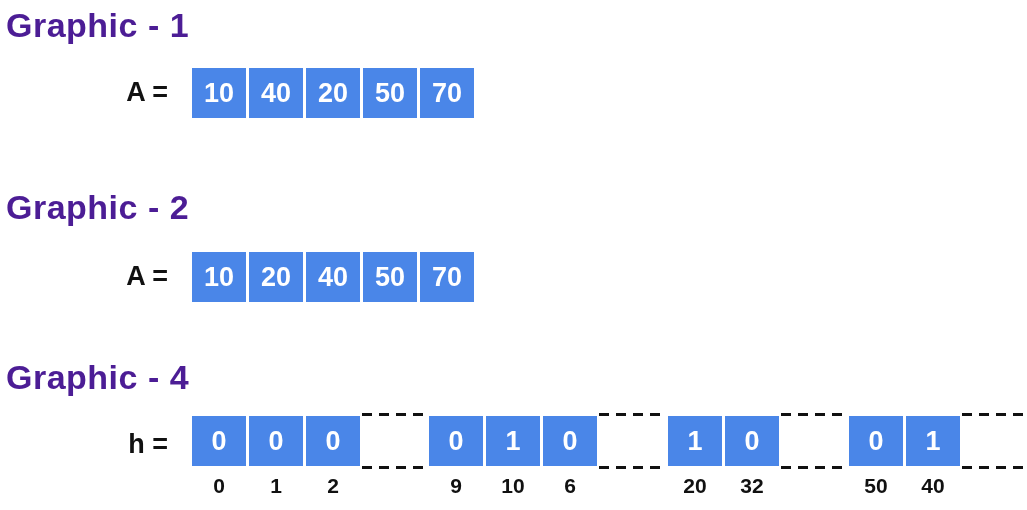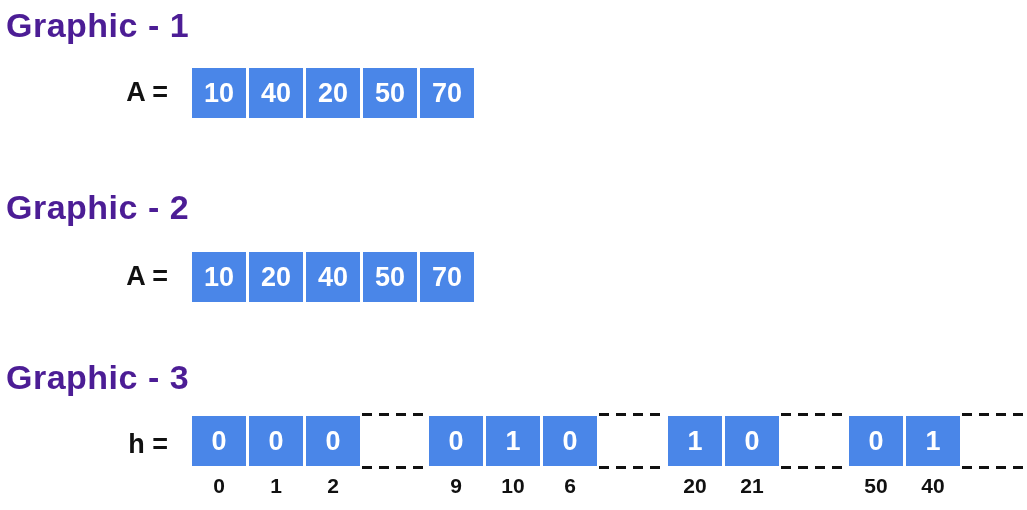--- a/index.html
+++ b/index.html
@@ -116,21 +116,21 @@
 <div class="eq-label" style="top:261px">A =</div>
 
 <div class="array" style="top:248px">
   <div class="cell">10</div>
   <div class="cell">20</div>
   <div class="cell">40</div>
   <div class="cell">50</div>
   <div class="cell">70</div>
 </div>
 
-<div class="title" style="top:358px">Graphic - 3</div>
+<div class="title" style="top:358px">Graphic - 4</div>
 
 <div class="eq-label" style="top:429px">h =</div>
 
 <div class="g3-row">
 
   <div class="group">
     <div class="cells">
       <div class="cell">0</div>
       <div class="cell">0</div>
       <div class="cell">0</div>
@@ -159,21 +159,21 @@
 
   <div class="gap w63"></div>
 
   <div class="group">
     <div class="cells">
       <div class="cell">1</div>
       <div class="cell">0</div>
     </div>
     <div class="indices">
       <div class="idx">20</div>
-      <div class="idx">21</div>
+      <div class="idx">32</div>
     </div>
   </div>
 
   <div class="gap w62"></div>
 
   <div class="group">
     <div class="cells">
       <div class="cell">0</div>
       <div class="cell">1</div>
     </div>

